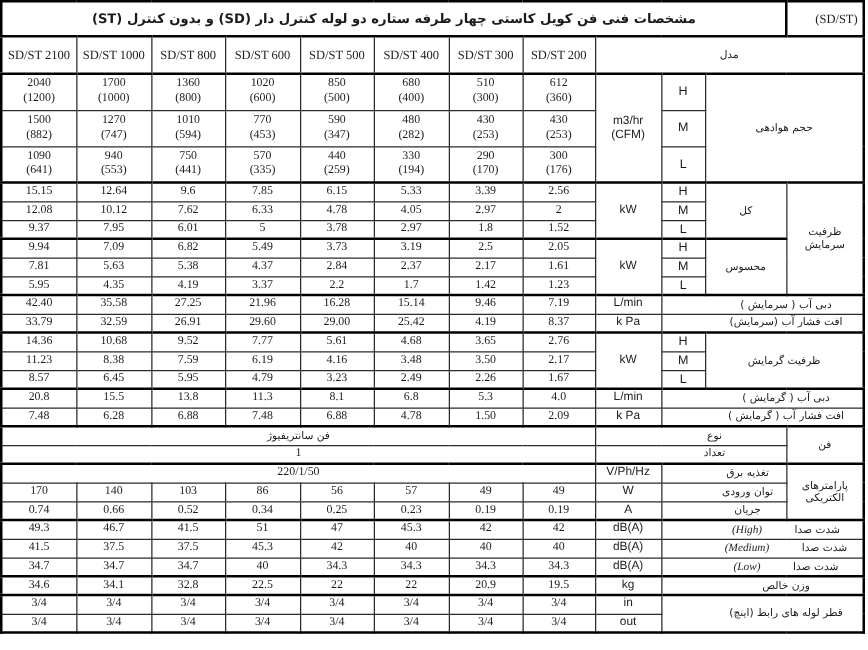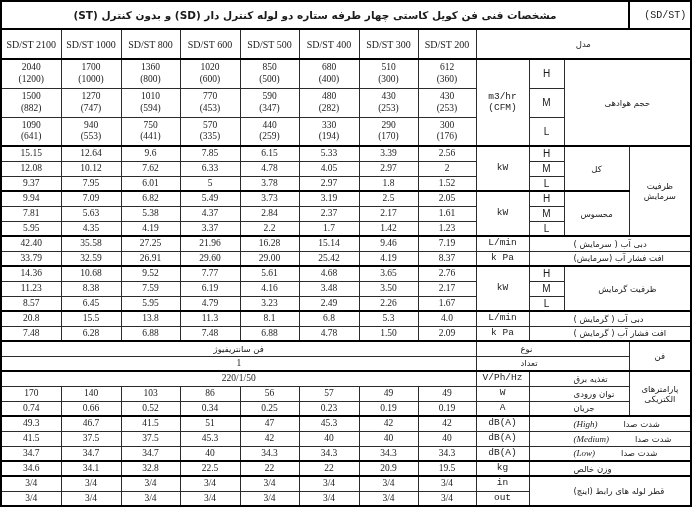--- a/index.html
+++ b/index.html
@@ -12,30 +12,30 @@
   tr.rt{height:28px;}
   tr.rh{height:30px;}
   tr.ra{height:29px;}
   
   table{border:2px solid #000;}
   tr.tt td{border-top:2px solid #000;}
   
   .v{font-family:"Liberation Serif",serif;font-size:9.5px;line-height:1.2;
      white-space:pre-line;}
   .mdl{font-family:"Liberation Serif",serif;font-size:10px;}
-  .u{font-family:Liberation Mono, monospace;font-size:9.5px;line-height:1.15;
+  .u{font-family:Liberation Sans, sans-serif;font-size:9.5px;line-height:1.15;
      white-space:pre-line;}
   .s{font-family:"Liberation Sans",sans-serif;font-size:10px;}
   .fa{font-family:"DejaVu Sans",sans-serif;font-size:8.5px;direction:rtl;
-      text-align:left;padding-right:6px;padding-left:44px;}
+      text-align:center;padding-right:6px;padding-left:44px;}
   .fac{font-family:"DejaVu Sans",sans-serif;font-size:8.5px;direction:rtl;
       }
   .title-cell{font-family:"DejaVu Sans",sans-serif;font-size:10.5px;font-weight:bold;
       direction:rtl;text-align:center;border-right:2px solid #000;}
-  .corner-cell{font-family:Liberation Mono, monospace;font-size:10px;
+  .corner-cell{font-family:Liberation Serif, serif;font-size:10px;
       text-align:right;padding-right:4px;border-left:none;}
   .lbl-en{font-family:Liberation Serif, serif;font-style:italic;font-size:9px;
       margin-right:26px;direction:ltr;unicode-bidi:embed;}
 </style>
 </head>
 <body>
 
 <div class="sheet">
 <table>
 <colgroup>

